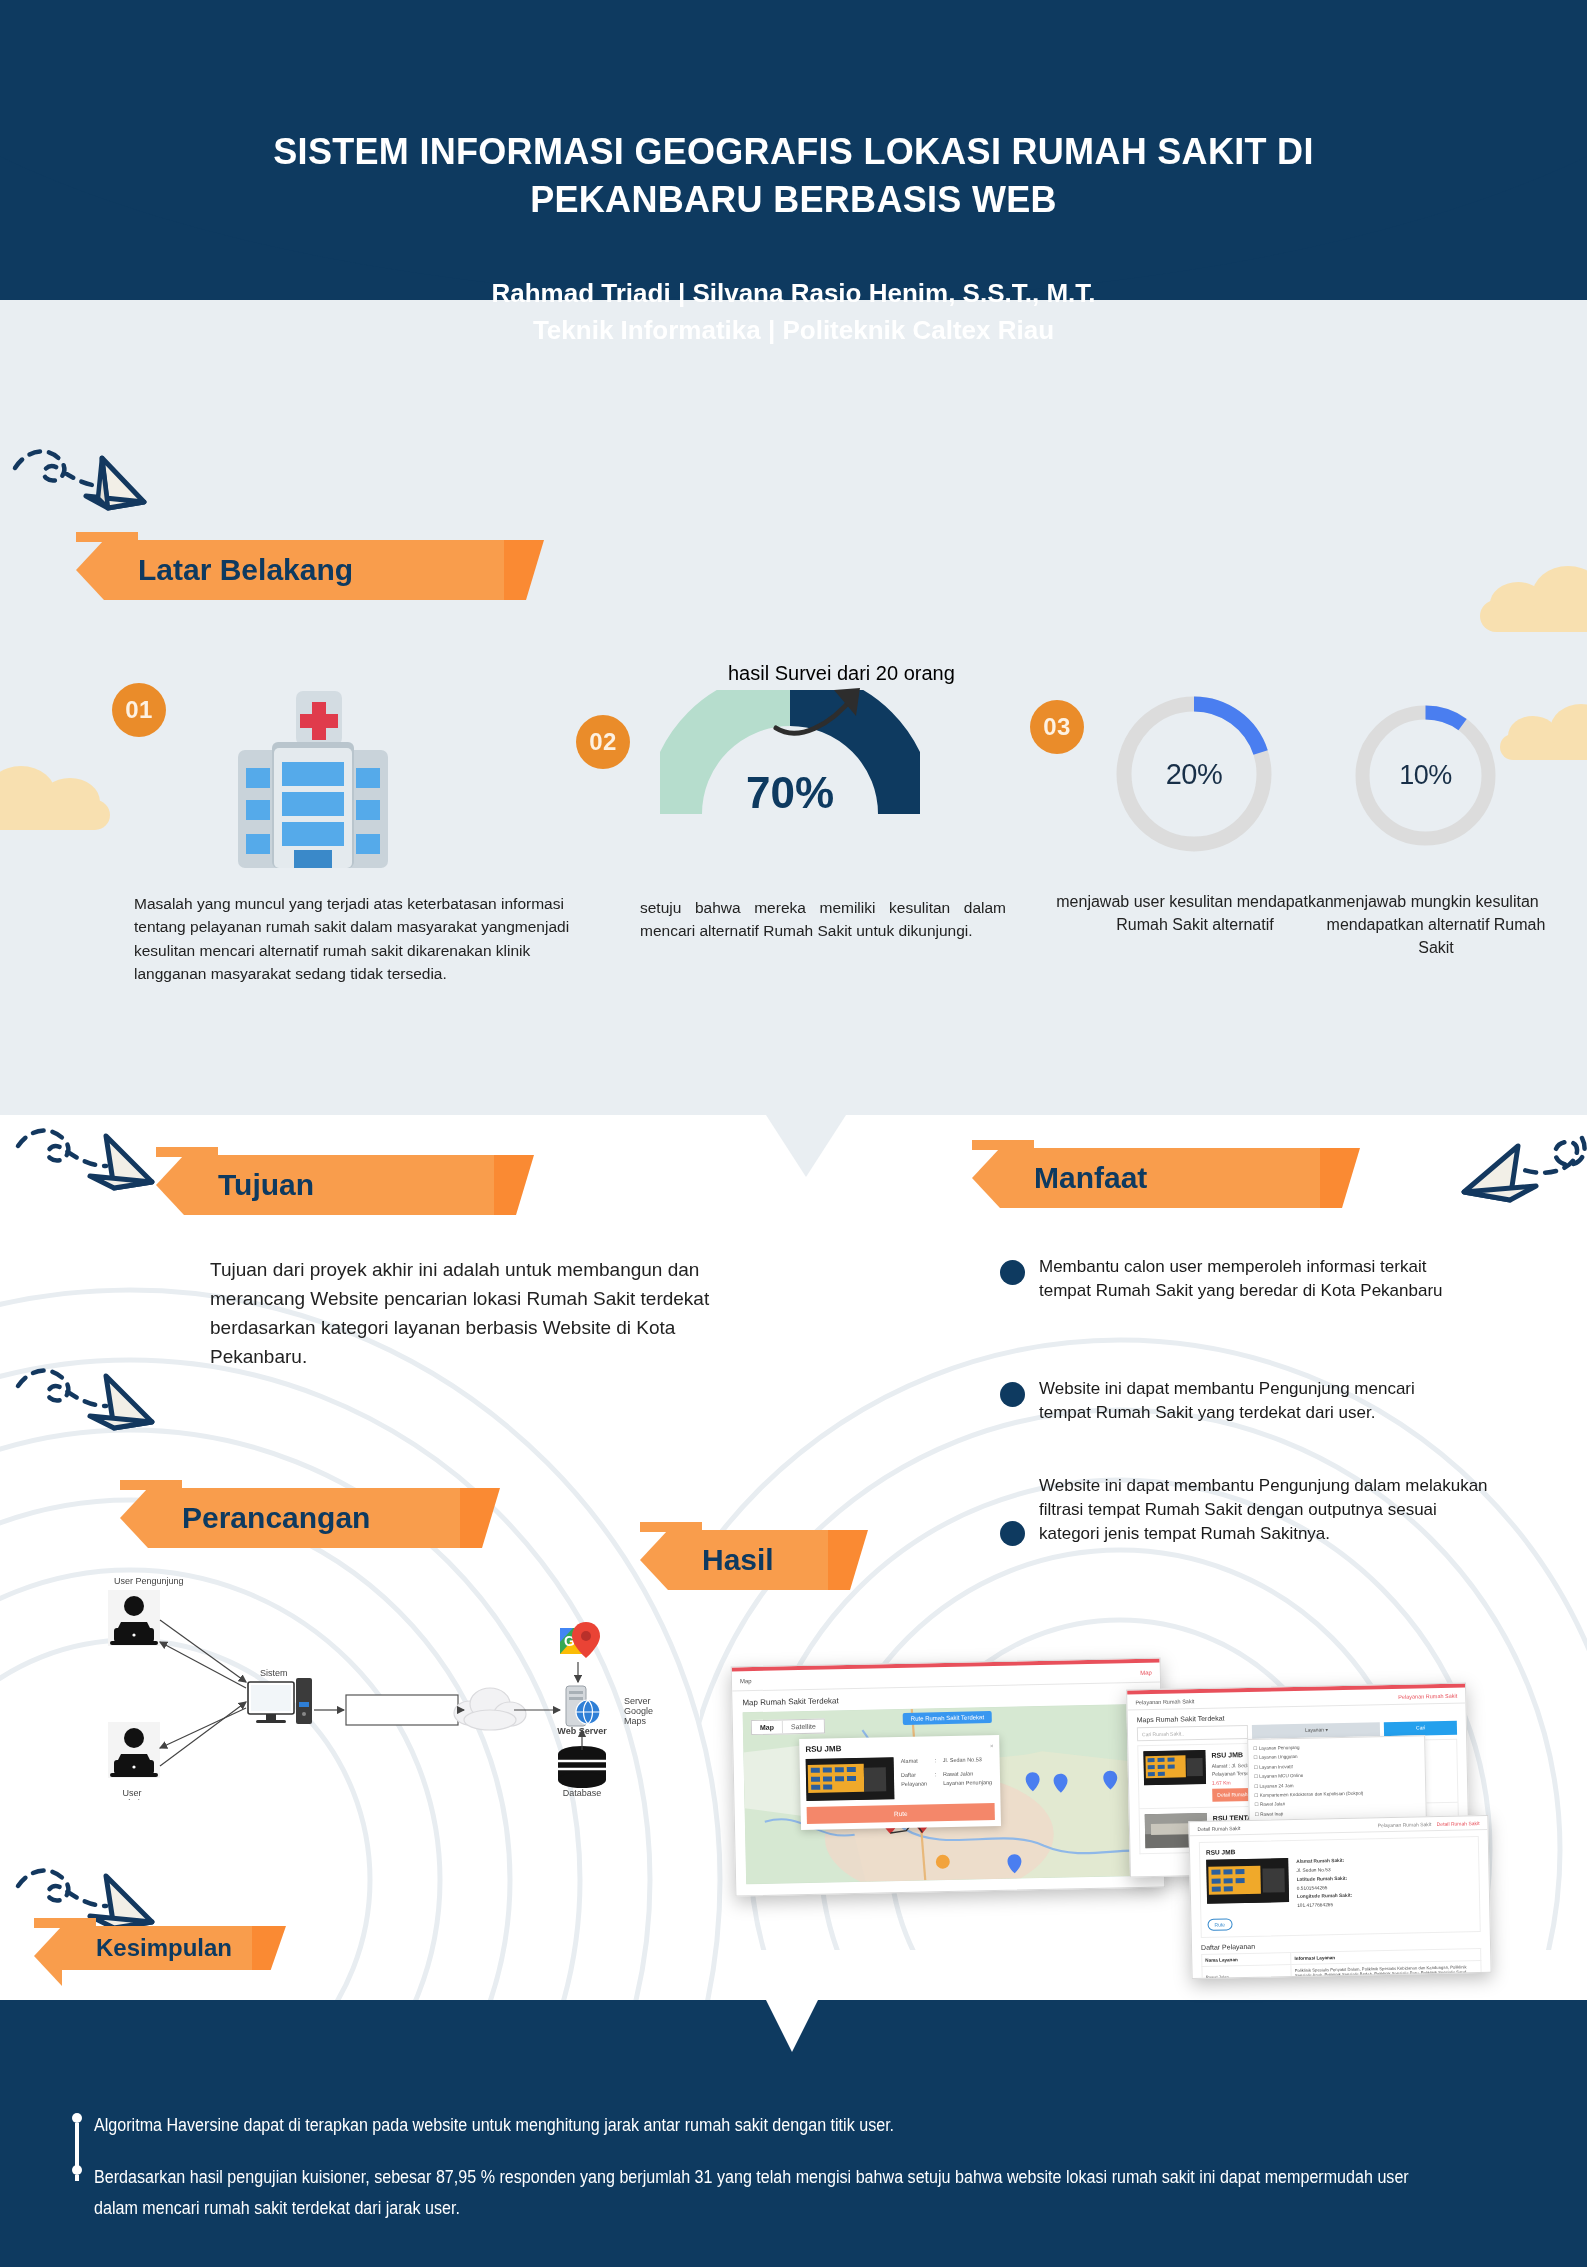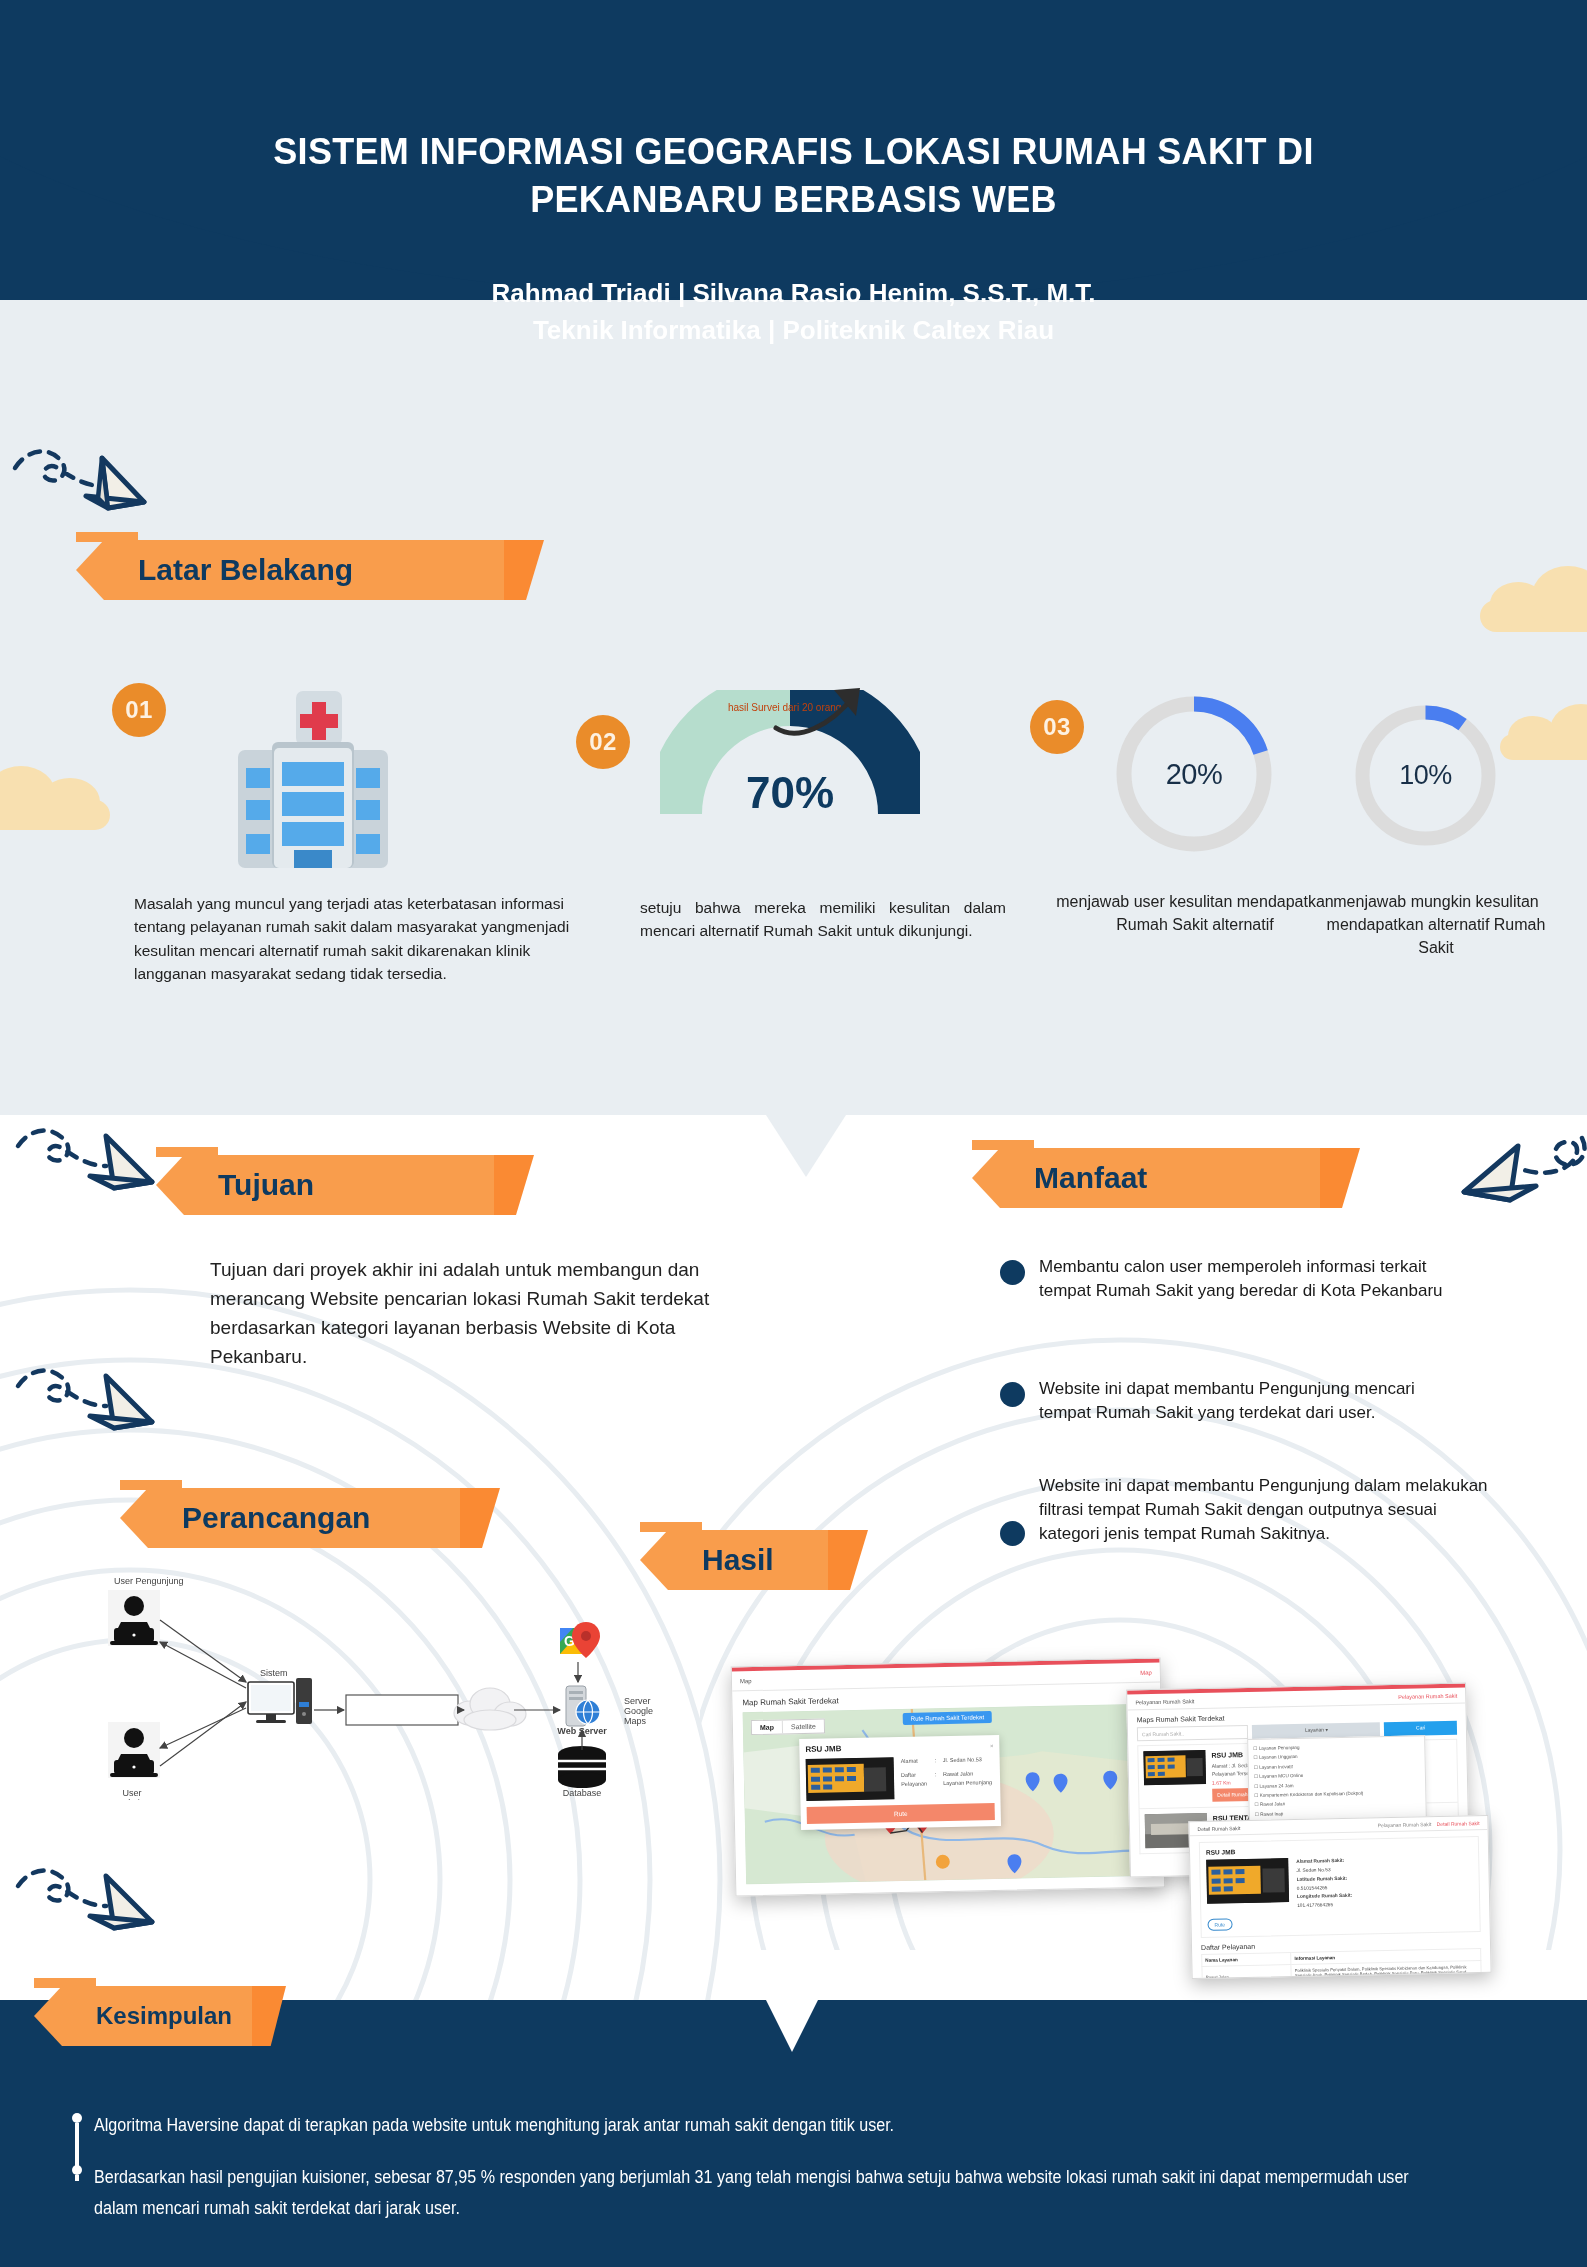--- a/index.html
+++ b/index.html
@@ -113,21 +113,21 @@
   .body-text {
     position:absolute; z-index:5;
     font-size:15.5px; color:#222; line-height:1.5;
   }
   .just { text-align:justify; }
   .ctr { text-align:center; }
 
   
   .gauge-wrap { position:absolute; z-index:4; }
   .gauge-label {
-    position:absolute; z-index:5; font-size:10px; color:#c2410c; white-space:nowrap;margin-top:40px;
+    position:absolute; z-index:5; font-size:20px; color:#000000; white-space:nowrap;
   }
 
   
   .donut { position:absolute; z-index:4; }
   .donut-val {
     position:absolute; inset:0; display:flex; align-items:center; justify-content:center;
     font-size:29px; color:#182f48; letter-spacing:-0.5px;
   }
 
   
@@ -698,21 +698,21 @@
           <td style="border:1px solid #eee; padding:3px;">Poliklinik Spesialis Penyakit Dalam, Poliklinik Spesialis Kebidanan dan Kandungan, Poliklinik Spesialis Anak, Poliklinik Spesialis Bedah, Poliklinik Spesialis Paru, Poliklinik Spesialis Saraf, Poliklinik Spesialis Jaringan Protesis</td>
         </tr>
 
       </tbody>
     </table>
   </div>
 
   <div class="footer"></div>
   <div class="footer-notch"></div>
 
-  <div class="tag" style="left:62px; top:1986px; height:60px;">
+  <div class="tag" style="left:62px; top:1926px; height:44px;">
     <div class="body" style="width:190px;">
       <div class="tab"></div>
       <span class="label" style="font-size:24px;">Kesimpulan</span>
     </div>
     <div class="tail" style="width:34px;"></div>
   </div>
 
   <div class="concl-item" style="left:72px; top:2110px; width:1470px;">
     <div class="concl-pin">
       <div class="head"></div>

